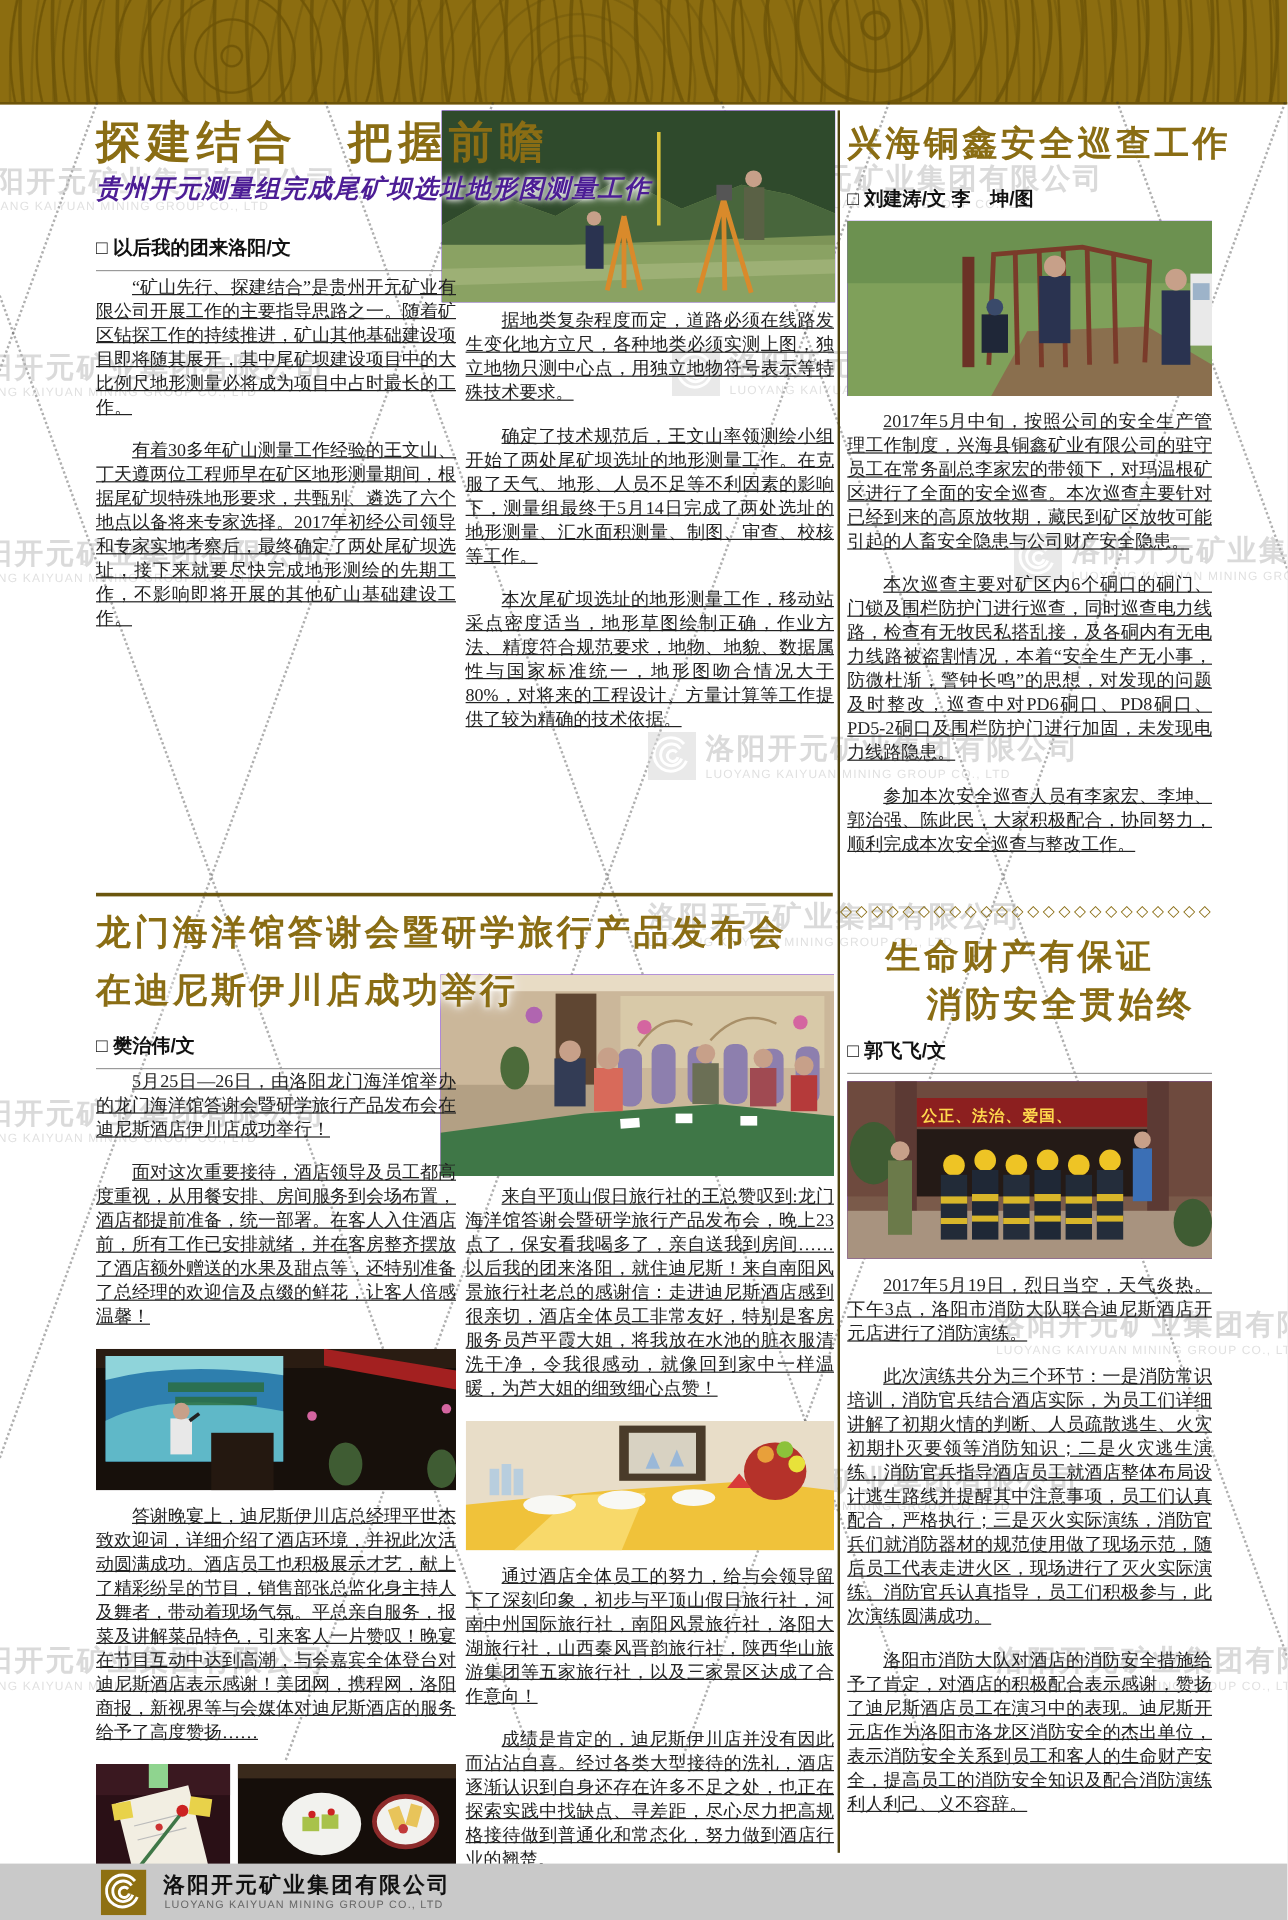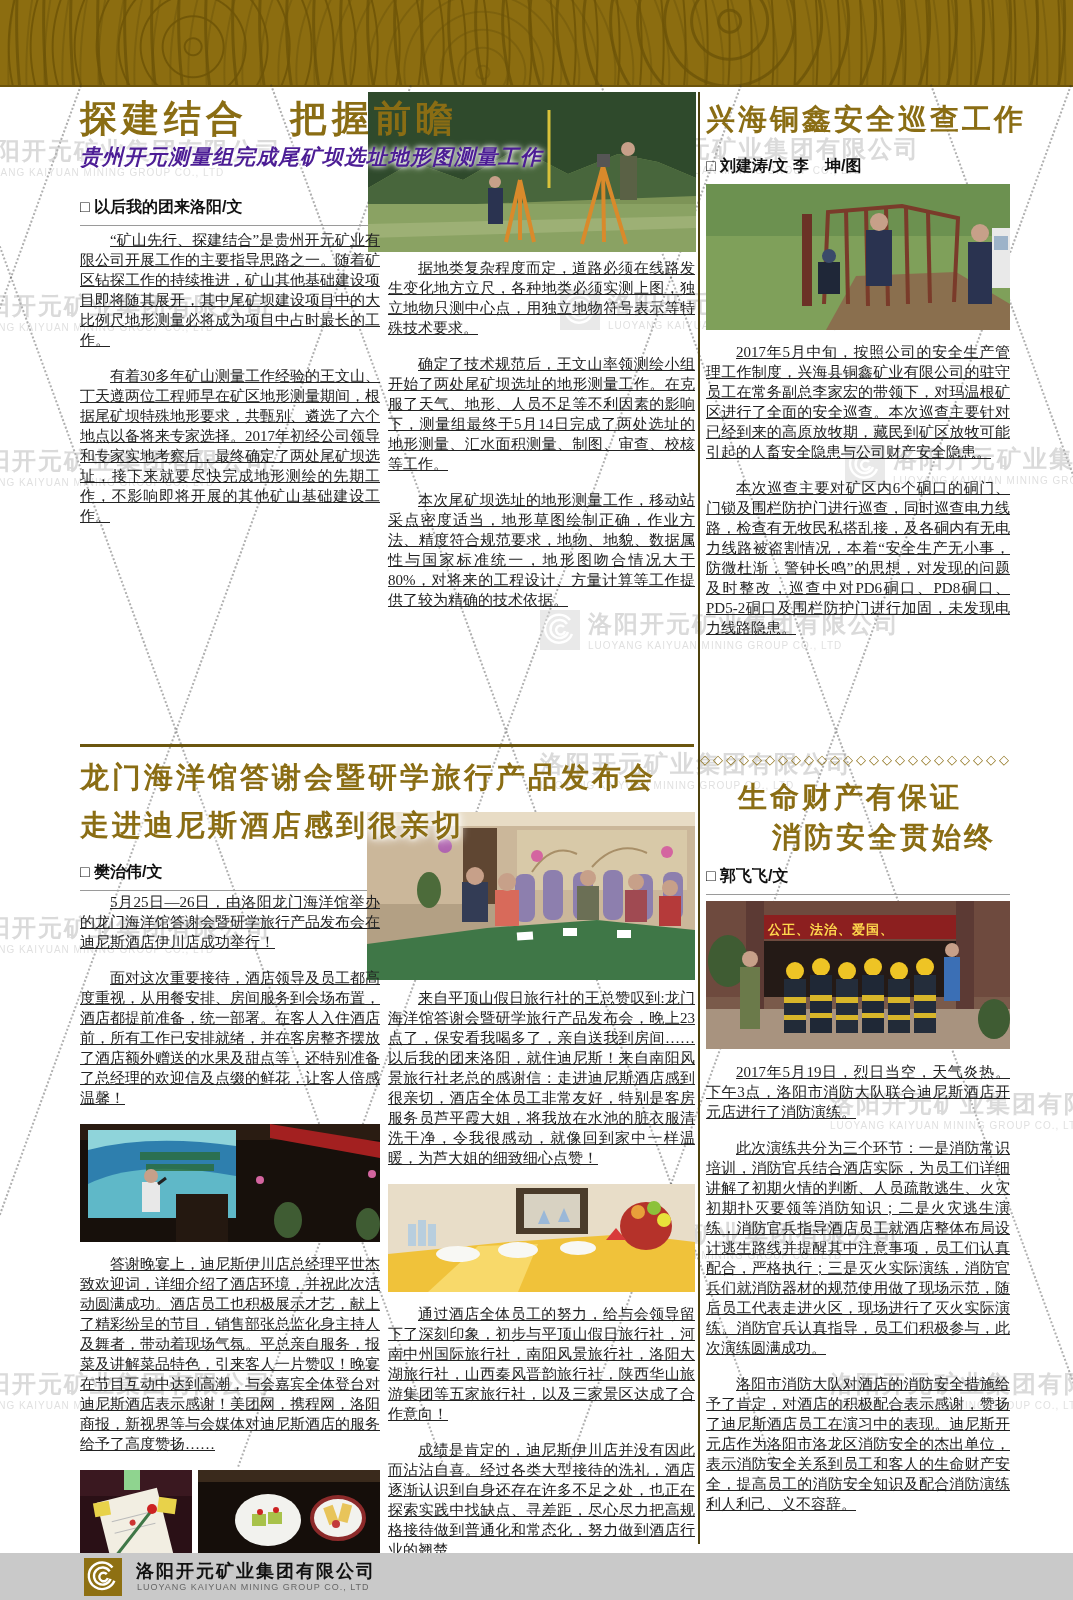--- a/index.html
+++ b/index.html
@@ -255,20 +255,21 @@
       <rect x="112" y="78" width="22" height="32" fill="#1f2738"></rect>
         <circle cx="123" cy="72" r="7" fill="#3a4a6a"></circle>
       <rect x="286" y="44" width="18" height="60" fill="#e9e9e9"></rect>
         <rect x="288" y="52" width="14" height="14" fill="#9db3c9"></rect>
     </svg>
   </div>
 
   <div class="col" style="left:706px;top:342px;width:304px;">
     <p>2017年5月中旬，按照公司的安全生产管理工作制度，兴海县铜鑫矿业有限公司的驻守员工在常务副总李家宏的带领下，对玛温根矿区进行了全面的安全巡查。本次巡查主要针对已经到来的高原放牧期，藏民到矿区放牧可能引起的人畜安全隐患与公司财产安全隐患。</p>
     <p>本次巡查主要对矿区内6个硐口的硐门、门锁及围栏防护门进行巡查，同时巡查电力线路，检查有无牧民私搭乱接，及各硐内有无电力线路被盗割情况，本着“安全生产无小事，防微杜渐，警钟长鸣”的思想，对发现的问题及时整改，巡查中对PD6硐口、PD8硐口、PD5-2硐口及围栏防护门进行加固，未发现电力线路隐患。</p>
+    <p>参加本次安全巡查人员有李家宏、李坤、郭治强、陈此民，大家积极配合，协同努力，顺利完成本次安全巡查与整改工作。</p>
   </div>
 
   <div class="diamond-row">◇◇◇◇◇◇◇◇◇◇◇◇◇◇◇◇◇◇◇◇◇◇◇◇</div>
 
   <div class="headline hl-lg" style="left:738px;top:778px;">生命财产有保证</div>
   <div class="headline hl-lg" style="left:772px;top:818px;">消防安全贯始终</div>
   <div class="byline ruled" style="left:706px;top:866px;width:304px;">□ 郭飞飞/文</div>
 
   <div class="photo" style="left:706px;top:901px;width:304px;height:148px;">
     <svg width="304" height="148" viewBox="0 0 304 148">
@@ -328,21 +329,21 @@
   </div>
 
   <div class="col" style="left:706px;top:1062px;width:304px;">
     <p>2017年5月19日，烈日当空，天气炎热。下午3点，洛阳市消防大队联合迪尼斯酒店开元店进行了消防演练。</p>
     <p>此次演练共分为三个环节：一是消防常识培训，消防官兵结合酒店实际，为员工们详细讲解了初期火情的判断、人员疏散逃生、火灾初期扑灭要领等消防知识；二是火灾逃生演练，消防官兵指导酒店员工就酒店整体布局设计逃生路线并提醒其中注意事项，员工们认真配合，严格执行；三是灭火实际演练，消防官兵们就消防器材的规范使用做了现场示范，随后员工代表走进火区，现场进行了灭火实际演练。消防官兵认真指导，员工们积极参与，此次演练圆满成功。</p>
     <p>洛阳市消防大队对酒店的消防安全措施给予了肯定，对酒店的积极配合表示感谢，赞扬了迪尼斯酒店员工在演习中的表现。迪尼斯开元店作为洛阳市洛龙区消防安全的杰出单位，表示消防安全关系到员工和客人的生命财产安全，提高员工的消防安全知识及配合消防演练利人利己、义不容辞。</p>
   </div>
 
   <div class="gold-rule"></div>
   <div class="headline hl-lg" style="left:80px;top:758px;">龙门海洋馆答谢会暨研学旅行产品发布会</div>
-  <div class="headline hl-lg hl-shadow" style="left:80px;top:806px;">走进迪尼斯酒店感到很亲切</div>
+  <div class="headline hl-lg hl-shadow" style="left:80px;top:806px;">在迪尼斯伊川店成功举行</div>
 
   <div class="photo" style="left:367px;top:812px;width:328px;height:168px;">
     <svg width="328" height="168" viewBox="0 0 328 168">
       <rect width="328" height="168" fill="#cbb79a"></rect>
       <rect x="0" y="0" width="328" height="14" fill="#e8dcc5"></rect>
       <rect x="150" y="18" width="170" height="60" fill="#d8c9a8"></rect>
       <g stroke="#a88f68" stroke-width="2" fill="none">
           <path d="M165 60 q20 -30 45 -18 M225 55 q25 -28 55 -14"></path>
         </g>
       <rect x="96" y="16" width="34" height="76" fill="#5f4632"></rect>

